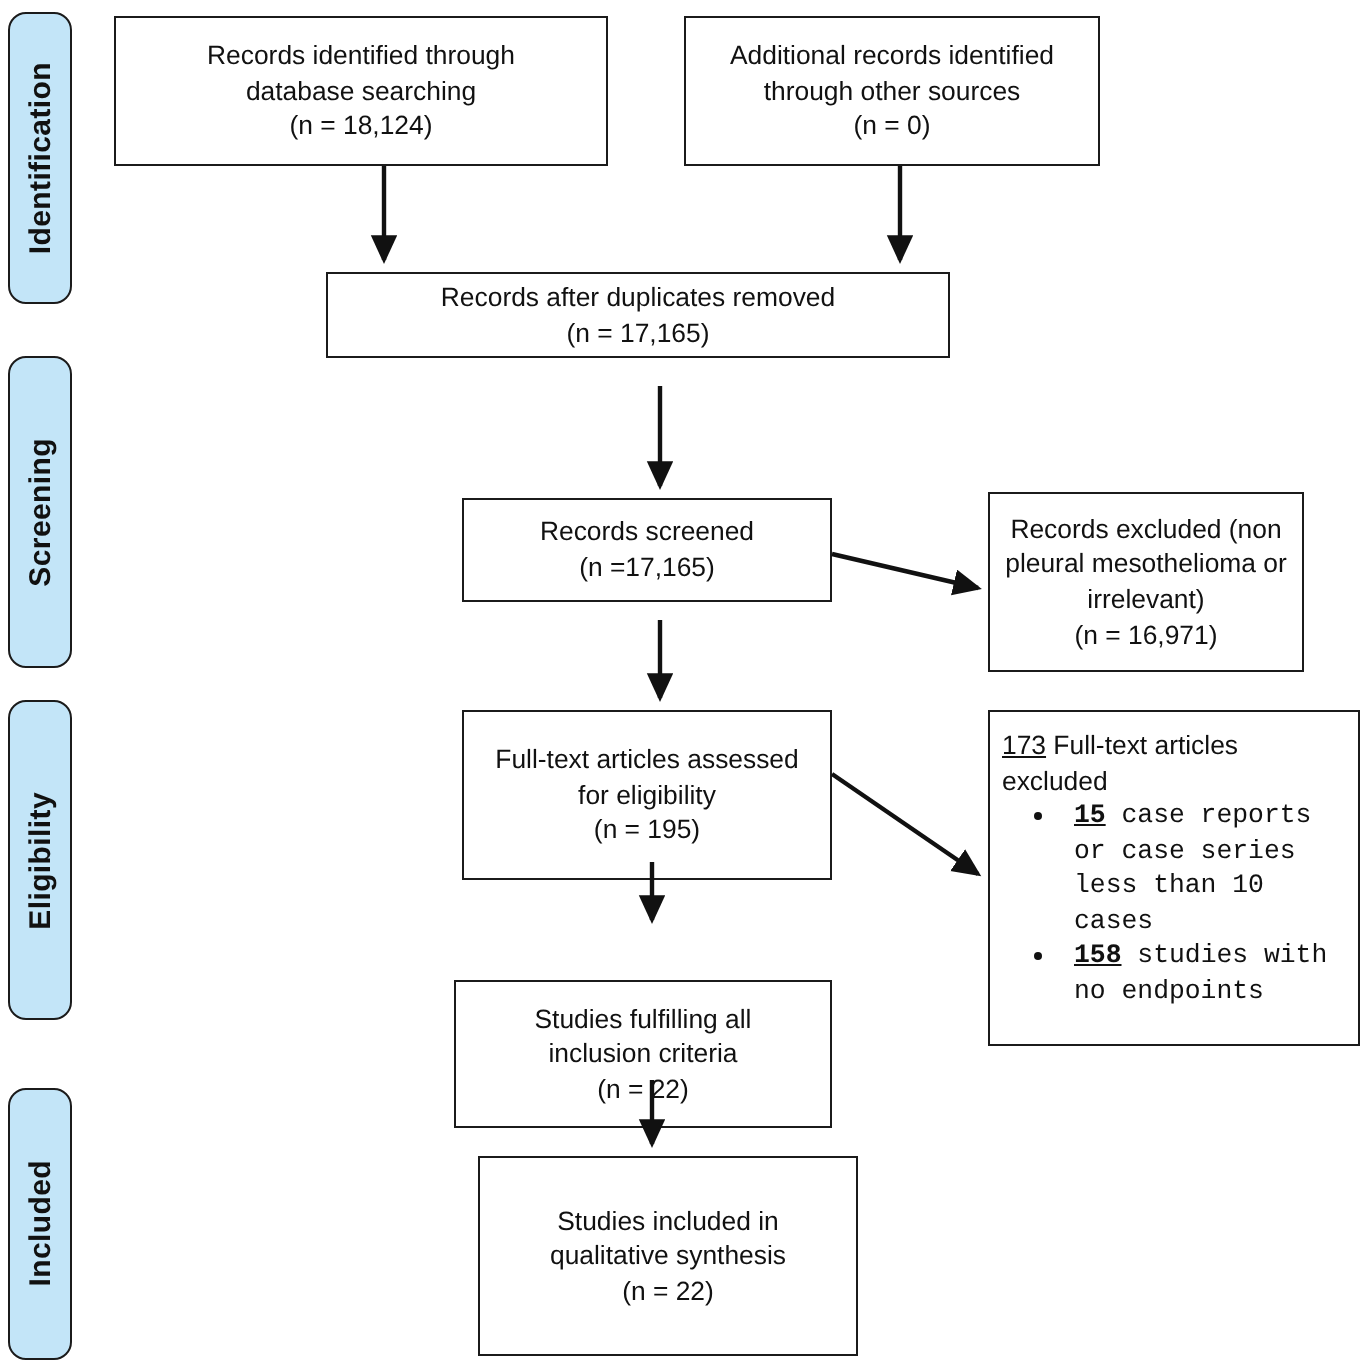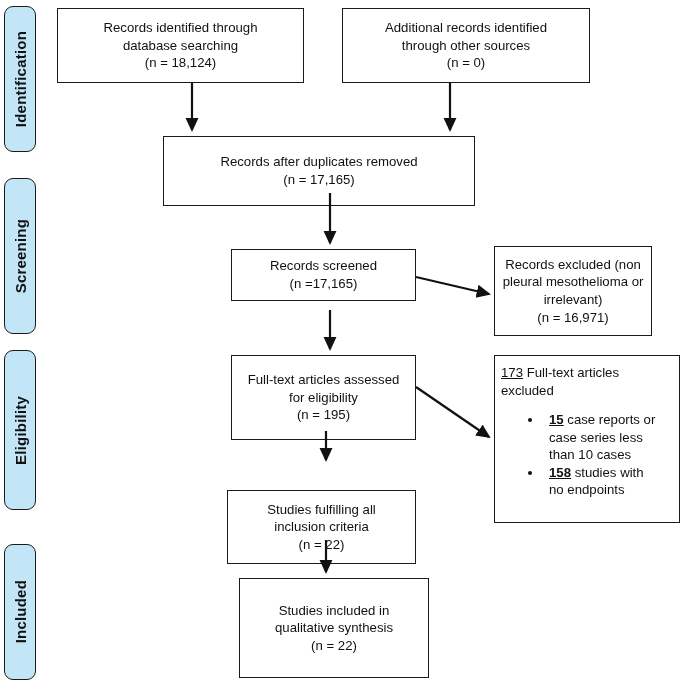--- a/index.html
+++ b/index.html
@@ -64,23 +64,24 @@
 
   
   .excl-head {
     font-size: 13.2px;
     line-height: 1.33;
     color: #111111;
     text-align: left;
   }
   .excl-head .ul-num { text-decoration: underline; }
   ul.excl-list {
-    margin: 12px;
+    margin: 0;
     padding-left: 30px;
     list-style: disc;
+    font-family: Liberation Mono, monospace;
   }
   ul.excl-list li {
     font-size: 13.2px;
     line-height: 1.33;
     color: #111111;
     margin: 0;
     padding-left: 6px;
   }
   ul.excl-list li .b-num {
     font-weight: bold;
@@ -115,27 +116,27 @@
   <div class="stage-pill" style="top:544px; height:136px;">
     <span class="stage-label">Included</span>
   </div>
 
   <div class="flow-box" style="left:57px; top:8px; width:247px; height:75px;">
     <span class="box-text">Records identified through
 database searching
 (n = 18,124)</span>
   </div>
 
-  <div class="flow-box" style="left:342px; top:8px; width:248px; height:75px;">
+  <div class="flow-box" style="left:342px; top:8px; width:208px; height:75px;">
     <span class="box-text">Additional records identified
 through other sources
 (n = 0)</span>
   </div>
 
-  <div class="flow-box" style="left:163px; top:136px; width:312px; height:70px;">
+  <div class="flow-box" style="left:163px; top:136px; width:312px; height:43px;">
     <span class="box-text">Records after duplicates removed
 (n = 17,165)</span>
   </div>
 
   <div class="flow-box" style="left:231px; top:249px; width:185px; height:52px;">
     <span class="box-text">Records screened
 (n =17,165)</span>
   </div>
 
   <div class="flow-box" style="left:494px; top:246px; width:158px; height:90px;">

